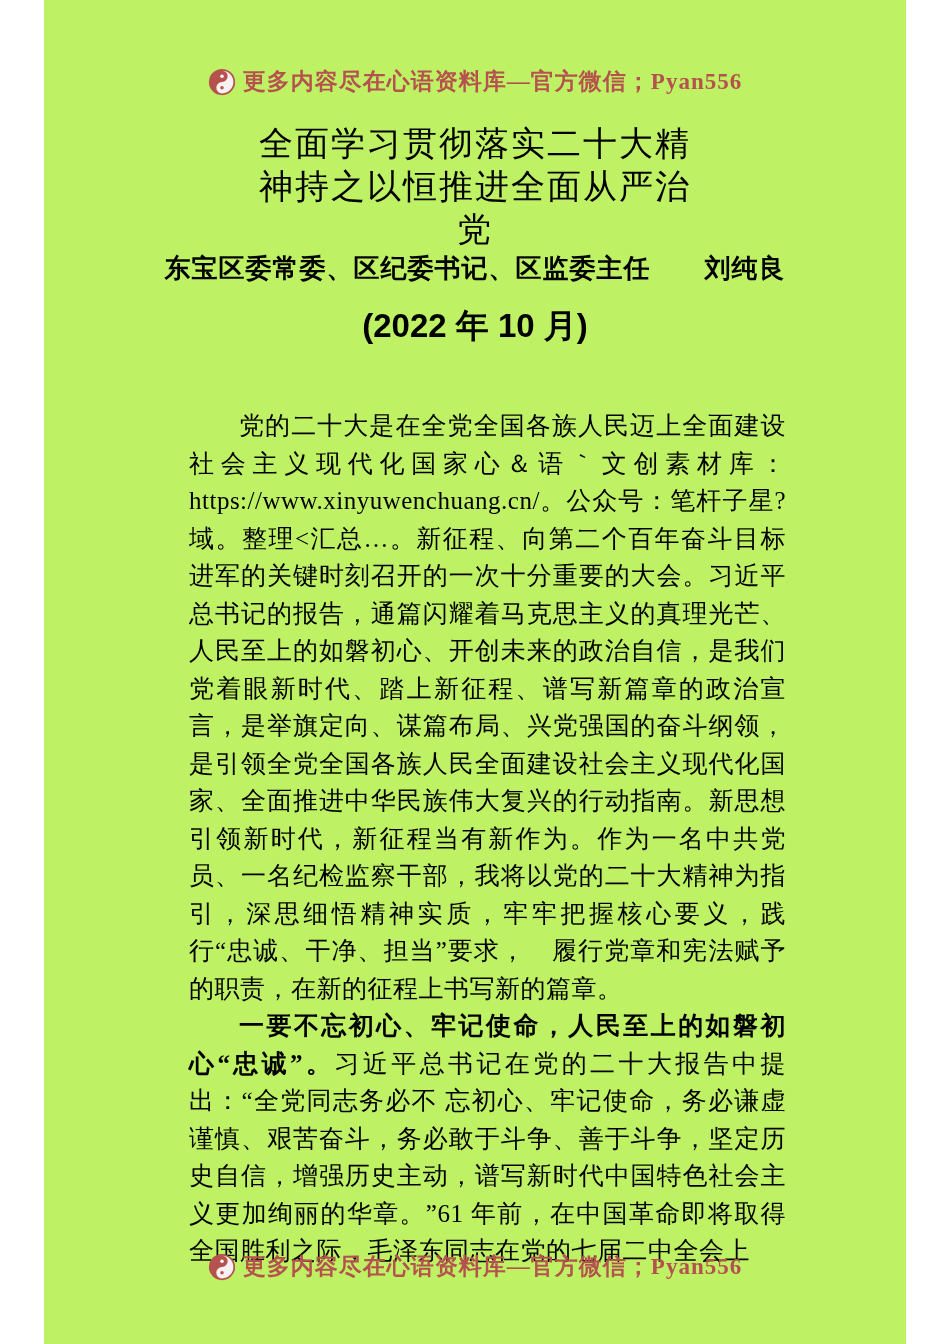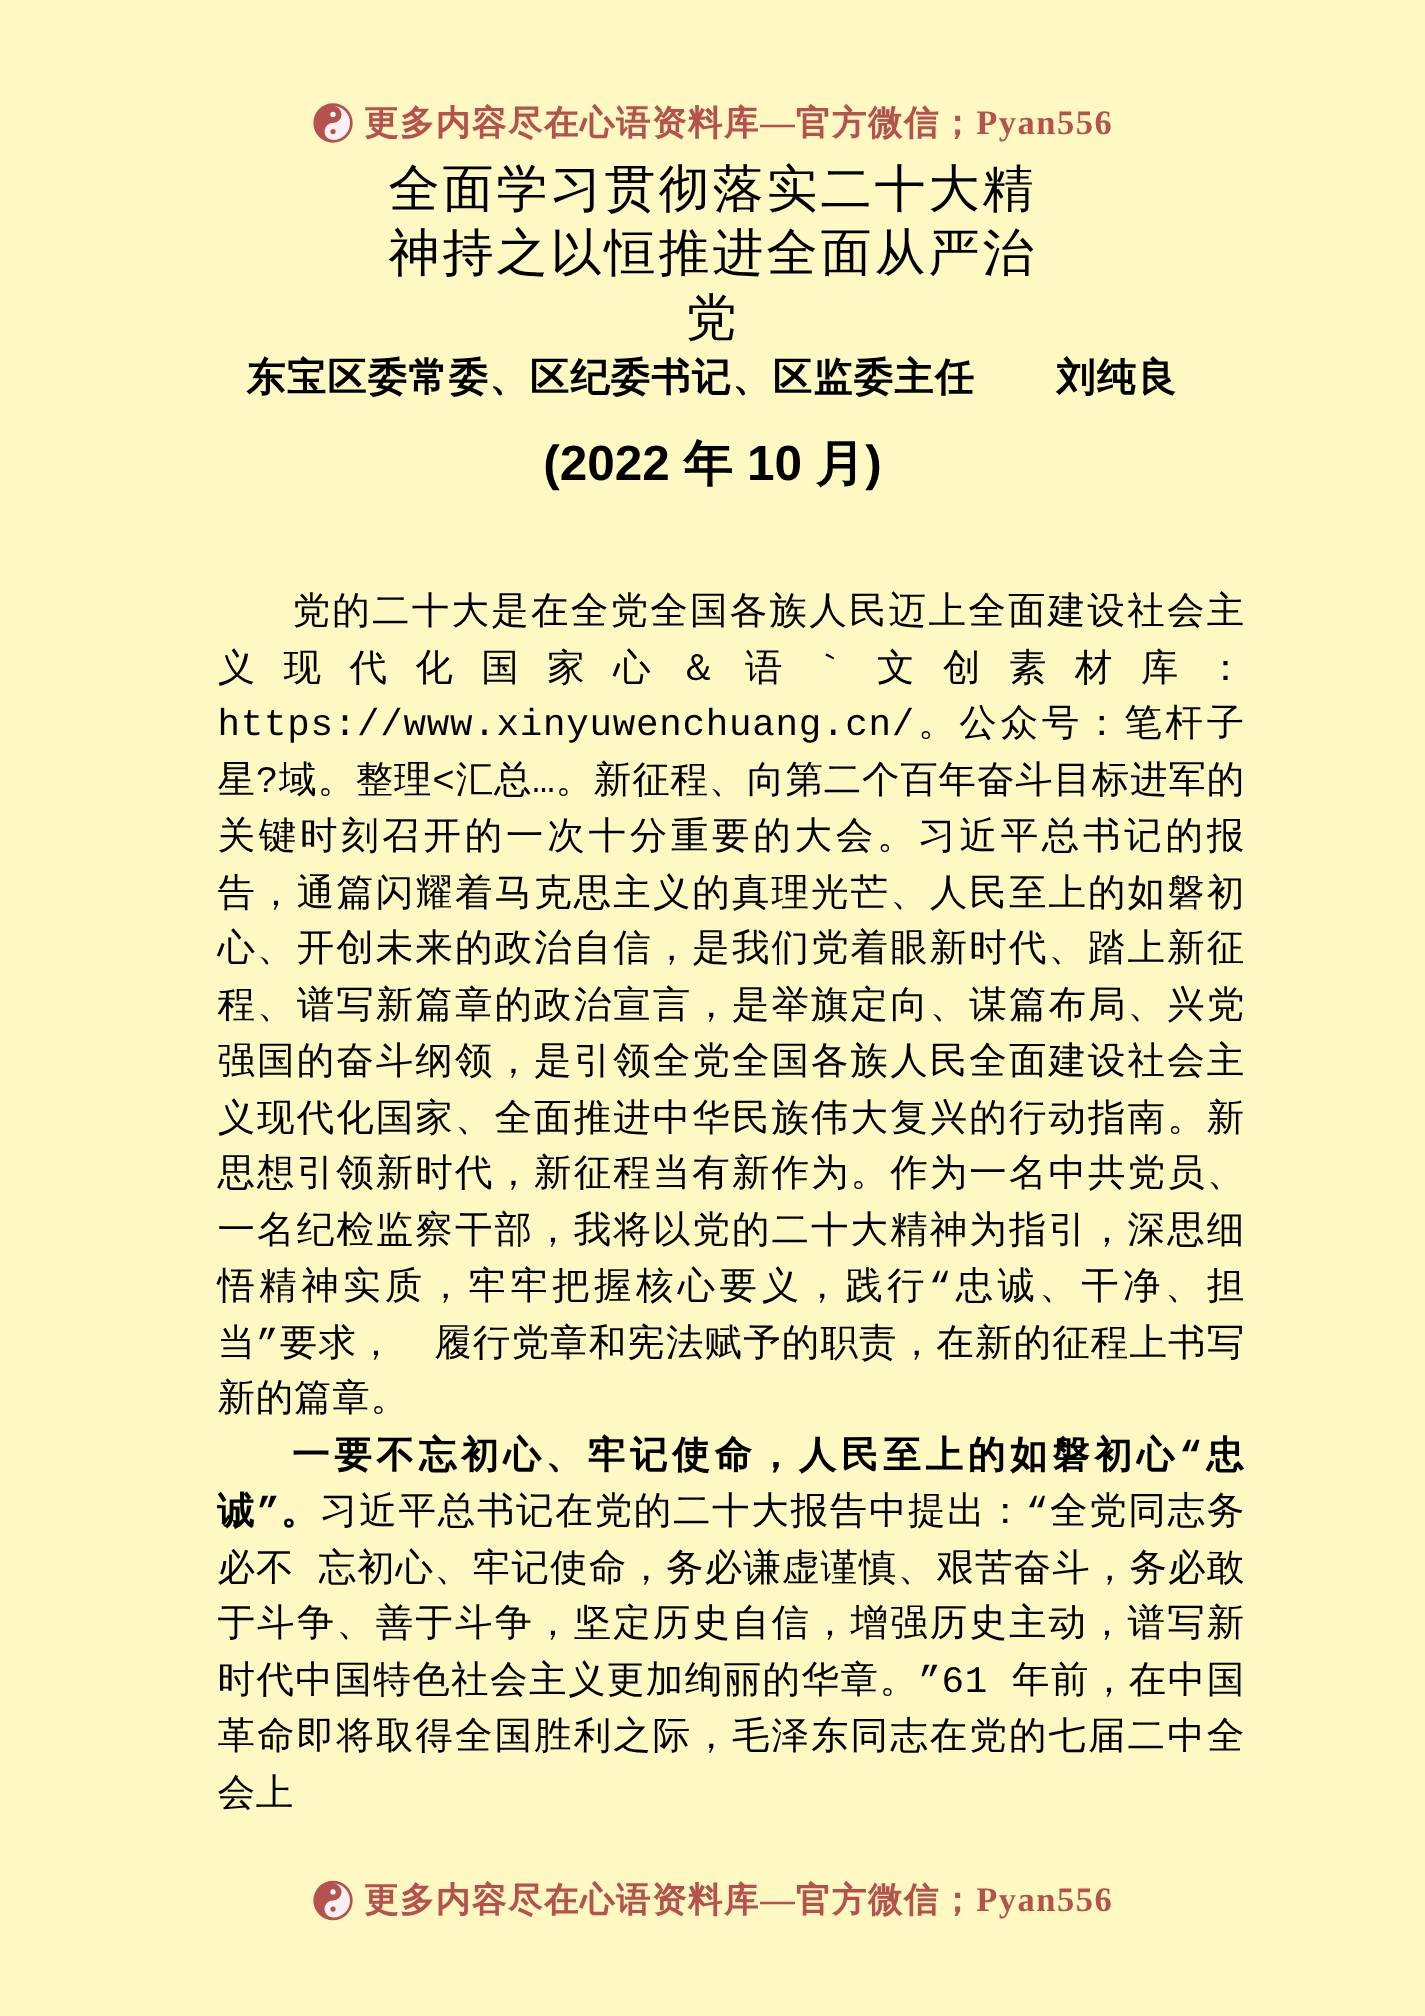--- a/index.html
+++ b/index.html
@@ -1,22 +1,22 @@
 <!DOCTYPE html>
 <html><head>
 <meta charset="utf-8">
 <style>
   * { margin: 0; padding: 0; box-sizing: border-box; }
   html, body { background: #ffffff; }
   .page {
-    width: 950px;
+    width: 862px;
     height: 1344px;
     margin: 0 auto;
     position: relative;
-    background: #fef9c3;
+    background: #bef264;
     color: #000000;
     font-family: "Liberation Serif", serif;
     overflow: hidden;
   }
   .watermark {
     display: flex;
     align-items: center;
     justify-content: center;
     gap: 7px;
   }
@@ -31,21 +31,21 @@
   .wm-text {
     color: #b5524e;
     font-size: 23px;
     font-weight: bold;
     letter-spacing: 1px;
     font-family: "Liberation Serif", serif;
     white-space: nowrap;
   }
   .doc-title {
     width: 442px;
-    margin: 8px auto 0 auto;
+    margin: 25px auto 0 auto;
     text-align: center;
     font-size: 34px;
     line-height: 43px;
     font-weight: 400;
     letter-spacing: 2px;
     font-family: "Liberation Serif", serif;
   }
   .doc-author {
     text-align: center;
     font-size: 26px;
@@ -62,21 +62,21 @@
   }
   .doc-body {
     margin: 58px 120px 0 145px;
     font-size: 25px;
     line-height: 37.5px;
     letter-spacing: 0.5px;
     text-align: justify;
     text-justify: inter-ideograph;
     font-family: "Liberation Serif", serif;
   }
-  .doc-body p { text-indent: 2em; margin: 0; font-family: Liberation Mono, monospace; }
+  .doc-body p { text-indent: 2em; margin: 0; }
   .doc-body strong { font-weight: 700; }
 </style>
 </head>
 <body>
 
 <div class="page">
 
   <div class="watermark watermark--top">
     <span class="wm-logo">
       <svg viewBox="0 0 32 32" aria-hidden="true">

